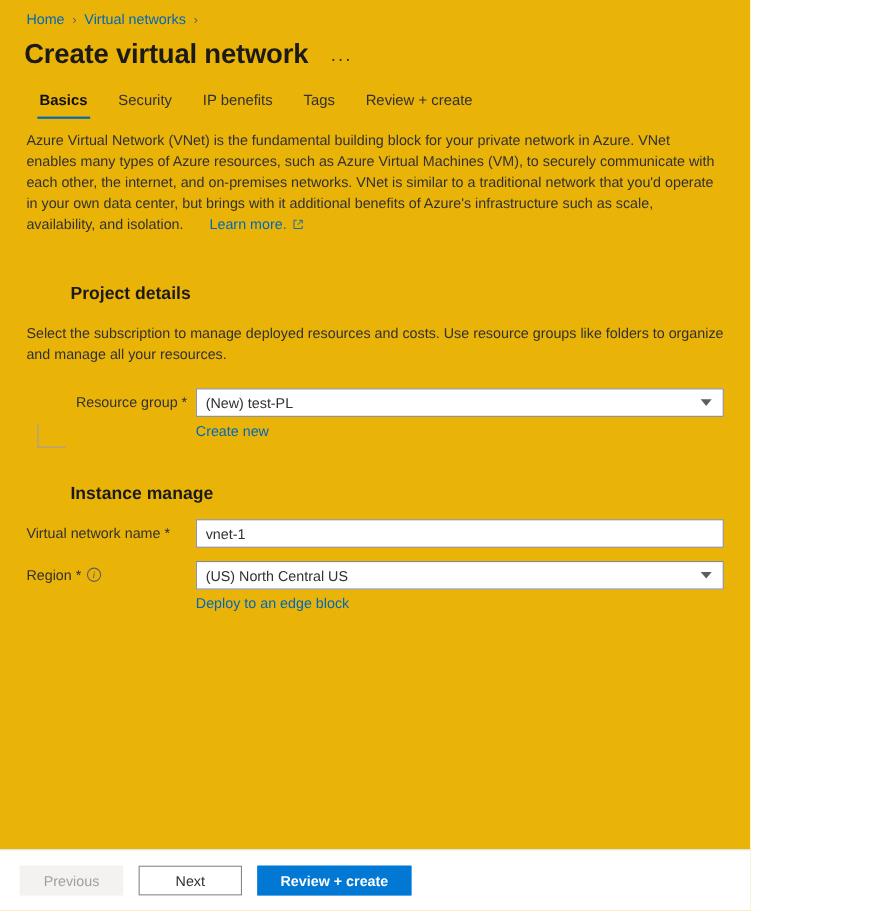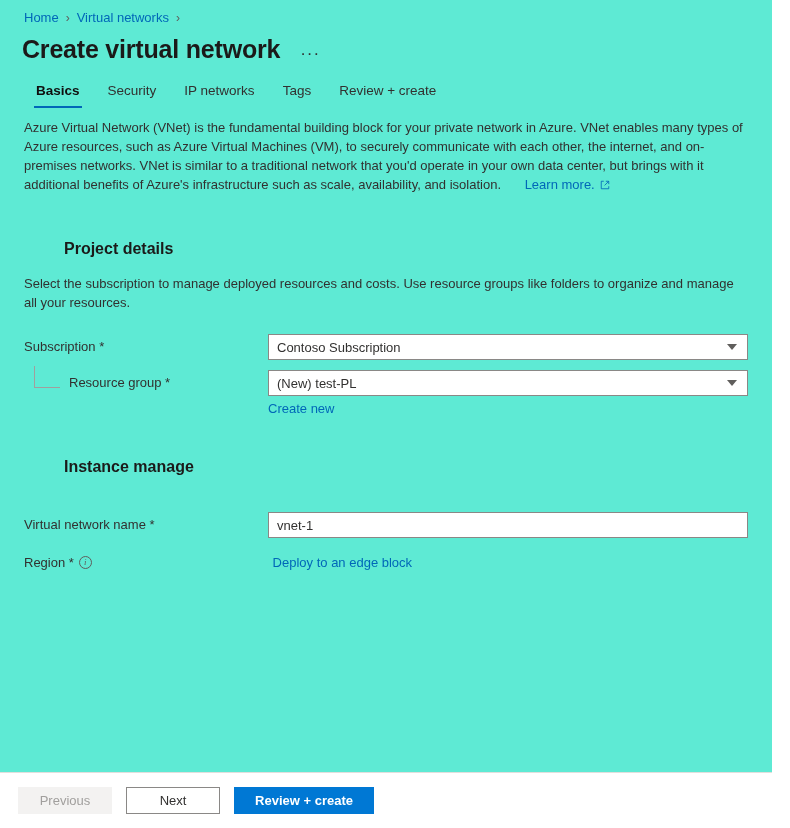--- a/index.html
+++ b/index.html
@@ -7,23 +7,23 @@
     margin: 0; padding: 0;
     width: 790px; height: 828px;
     background: #ffffff;
     font-family: "Liberation Sans", sans-serif;
     color: #323130;
     font-size: 13px;
     overflow: hidden;
   }
   .page {
     position: relative;
-    width: 772px;
+    width: 682px;
     height: 828px;
-    background: #5eead4;
+    background: #eab308;
   }
   
   .breadcrumb {
     display: flex;
     align-items: center;
     padding: 10px 0 0 24px;
     font-size: 13px;
     gap: 7px;
   }
   .breadcrumb a {
@@ -248,21 +248,21 @@
   </div>
 
   <div class="title-row">
     <div class="page-title">Create virtual network</div>
     <div class="ellipsis-btn">···</div>
   </div>
 
   <div class="tabs">
     <div class="tab active">Basics</div>
     <div class="tab">Security</div>
-    <div class="tab">IP networks</div>
+    <div class="tab">IP benefits</div>
     <div class="tab">Tags</div>
     <div class="tab">Review + create</div>
   </div>
 
   <div class="content">
 
     <div class="intro">
       <span>Azure Virtual Network (VNet) is the fundamental building block for your private network in Azure. VNet enables many types of Azure resources, such as Azure Virtual Machines (VM), to securely communicate with each other, the internet, and on-premises networks. VNet is similar to a traditional network that you'd operate in your own data center, but brings with it additional benefits of Azure's infrastructure such as scale, availability, and isolation.</span>
       <span class="learn-more">
         <span>Learn more.</span>
@@ -273,64 +273,57 @@
         </svg>
       </span>
     </div>
 
     <div class="section-title">Project details</div>
     <div class="section-desc">Select the subscription to manage deployed resources and costs. Use resource groups like folders to organize and manage all your resources.</div>
 
     <div class="form">
       <div class="bracket"></div>
 
-      <div class="row">
-        <div class="lbl">
-          <span>Subscription *</span>
-        </div>
-        <div class="field">
-          <div class="select">
-            <span>Contoso Subscription</span>
-            <span class="chev"></span>
-          </div>
-        </div>
-      </div>
 
       <div class="row">
         <div class="lbl indent">
           <span>Resource group *</span>
         </div>
         <div class="field">
           <div class="select">
             <span>(New) test-PL</span>
             <span class="chev"></span>
           </div>
           <span class="sub-link">Create new</span>
         </div>
       </div>
     </div>
 
     <div class="section-title" style="margin-top:42px;">Instance manage</div>
 
-    <div class="form" style="margin-top:36px;">
+    <div class="form" style="margin-top:13px;">
       <div class="row">
         <div class="lbl">
           <span>Virtual network name *</span>
         </div>
         <div class="field">
           <input class="textbox" type="text" value="vnet-1" style="">
         </div>
       </div>
 
       <div class="row" style="margin-top:10px;">
         <div class="lbl">
           <span>Region *</span>
           <span class="info-icon">i</span>
         </div>
         <div class="field">
+          <div class="select">
+            <span>(US) North Central US</span>
+            <span class="chev"></span>
+          </div>
           <span class="sub-link">Deploy to an edge block</span>
         </div>
       </div>
     </div>
 
   </div>
 
   <div class="footer">
     <div class="btn btn-disabled">Previous</div>
     <div class="btn btn-default">Next</div>

